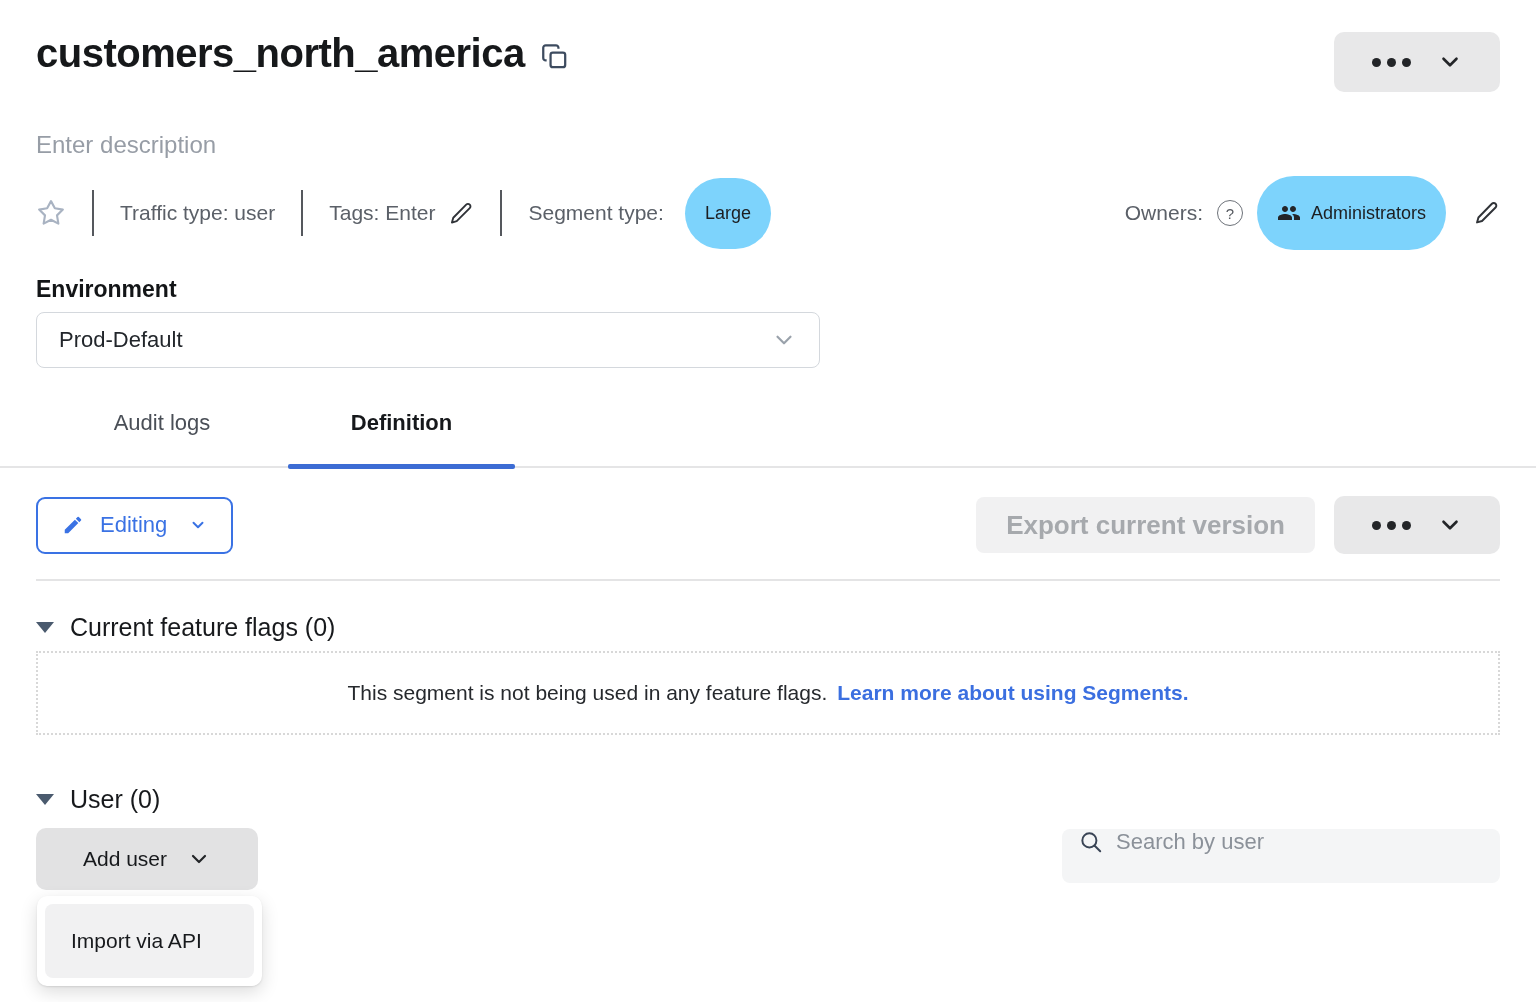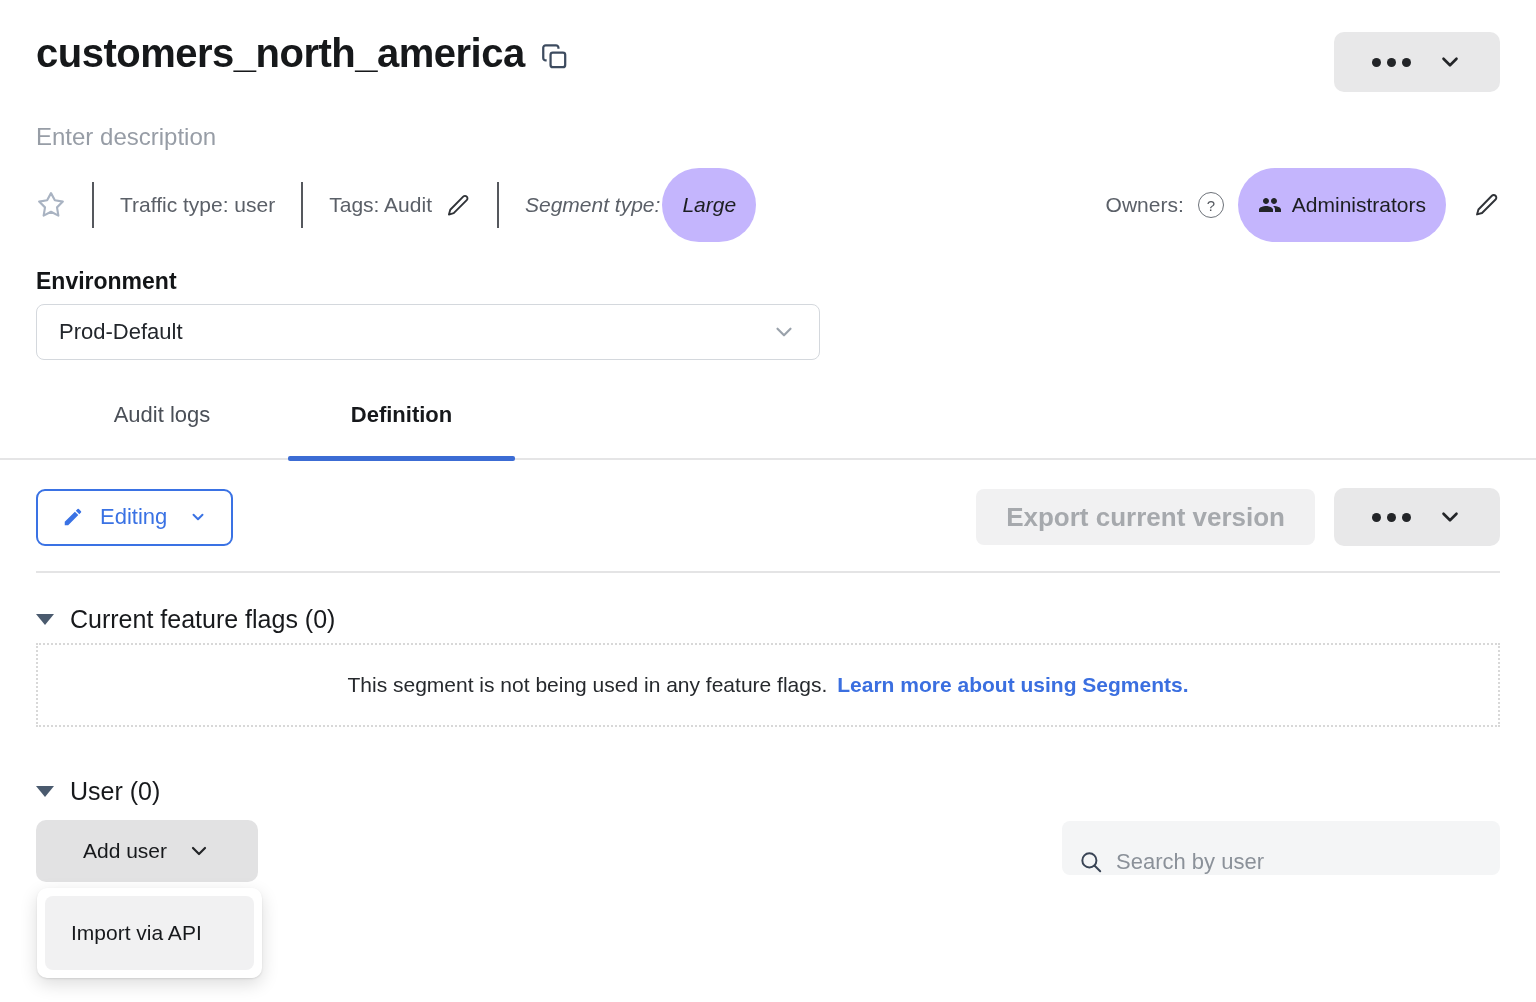--- a/index.html
+++ b/index.html
@@ -19,32 +19,32 @@
 
   .more-btn {
     margin-left: auto; margin-top: 4px;
     width: 166px; height: 60px; background: #e8e8e9; border: none; border-radius: 10px;
     display: flex; align-items: center; justify-content: center; gap: 26px; cursor: pointer;
   }
   .dots { display: flex; gap: 6px; }
   .dots i { width: 9px; height: 9px; border-radius: 50%; background: #232528; }
   .chev-dark { color: #232528; display: inline-flex; }
 
-  .description { margin-top: 30px; font-size: 24px; line-height: 30px; color: #979da6; cursor: text; }
+  .description { margin-top: 38px; font-size: 24px; line-height: 30px; color: #979da6; cursor: text; }
 
   .meta-row { margin-top: 30px; display: flex; align-items: center; height: 46px; text-align: center; }
   .meta-row .vdiv { width: 2px; height: 46px; background: #55585d; margin: 0 26px; }
   .meta-text { font-size: 21px; color: #5b6068; white-space: nowrap; }
   .star-icon { color: #a9b3c2; display: inline-flex; cursor: pointer; }
   .pencil-icon { color: #303338; display: inline-flex; margin-left: 14px; cursor: pointer; }
   .pill {
-    background: #c4b5fd; border-radius: 999px; padding: 25px 20px;
-    font-size: 21px; color: #1c1e21; display: inline-flex; align-items: center; gap: 10px; white-space: nowrap;
-  }
-  .seg-type { display: flex; align-items: center; gap: 2px; font-style: italic; }
+    background: #7dd3fc; border-radius: 999px; padding: 25px 20px;
+    font-size: 18px; color: #1c1e21; display: inline-flex; align-items: center; gap: 10px; white-space: nowrap;
+  }
+  .seg-type { display: flex; align-items: center; gap: 21px; }
   .owners-group { margin-left: auto; display: flex; align-items: center; gap: 14px; }
   .help-circle {
     width: 26px; height: 26px; border: 1.5px solid #6d7279; border-radius: 50%;
     display: inline-flex; align-items: center; justify-content: center;
     font-size: 15px; color: #55595f; cursor: pointer;
   }
   .people-icon { color: #232528; display: inline-flex; }
 
   
   .env-label { margin-top: 40px; font-size: 23px; font-weight: 700; line-height: 26px; color: #131517; }
@@ -117,21 +117,21 @@
     box-shadow: 0 1px 2px rgba(0,0,0,0.10), 0 6px 18px rgba(0,0,0,0.14);
   }
   .menu-item {
     height: 74px; background: #f1f1f2; border-radius: 8px;
     display: flex; align-items: center; padding-left: 26px;
     font-size: 21px; color: #17191c; cursor: pointer;
   }
 
   .search-box {
     width: 438px; height: 54px; background: #f4f5f6; border-radius: 8px;
-    display: flex; align-items: flex-end; padding: 0 16px; gap: 12px; margin-top: 1px;
+    display: flex; align-items: flex-start; padding: 0 16px; gap: 12px; margin-top: 1px;
   }
   .search-icon { color: #39445${""}5; display: inline-flex; color: #394455; }
   .search-box input {
     flex: 1; border: none; background: transparent; outline: none;
     font-size: 22px; color: #22262b; font-family: "Liberation Sans", "DejaVu Sans", sans-serif;
   }
   .search-box input::placeholder { color: #8b9199; opacity: 1; }
 </style>
 </head>
 <body>
@@ -166,21 +166,21 @@
 
   <div class="meta-row">
     <span class="star-icon">
       <svg width="30" height="30" viewBox="0 0 24 24" fill="none" stroke="currentColor" stroke-width="1.7" stroke-linejoin="round">
         <polygon points="12 2.5 15.09 8.26 21.5 9.27 16.8 13.9 17.9 20.5 12 17.4 6.1 20.5 7.2 13.9 2.5 9.27 8.91 8.26 12 2.5"></polygon>
       </svg>
     </span>
     <span class="vdiv"></span>
     <span class="meta-text">Traffic type: user</span>
     <span class="vdiv"></span>
-    <span class="meta-text">Tags: Audit</span>
+    <span class="meta-text">Tags: Enter</span>
     <span class="pencil-icon">
       <svg width="25" height="25" viewBox="0 0 24 24" fill="none" stroke="currentColor" stroke-width="1.8" stroke-linejoin="round">
         <path d="M16.5 3.5a2.4 2.4 0 1 1 3.4 3.4L7.4 19.4 2.8 20.7l1.3-4.6L16.5 3.5z"></path>
       </svg>
     </span>
     <span class="vdiv"></span>
     <span class="seg-type">
       <span class="meta-text">Segment type:</span>
       <span class="pill">Large</span>
     </span>

